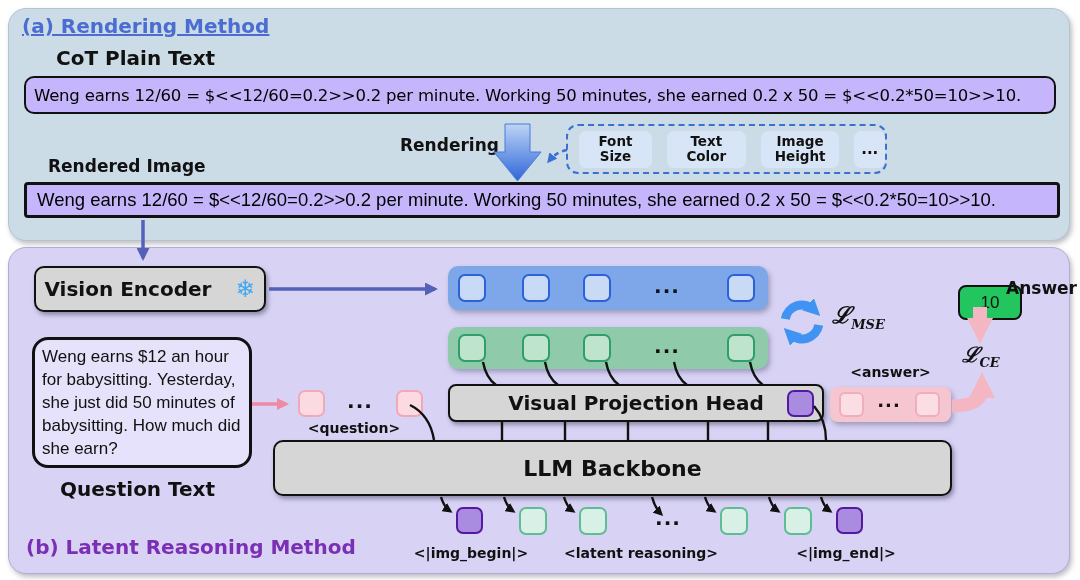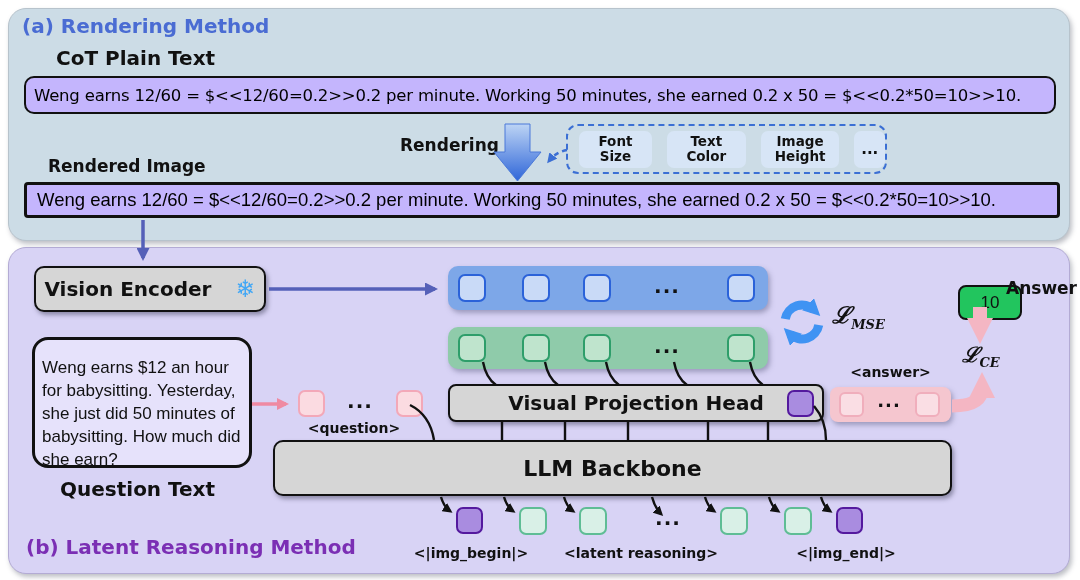--- a/index.html
+++ b/index.html
@@ -2,21 +2,21 @@
 <html><head>
 <meta charset="utf-8">
 <style>
   * { margin:0; padding:0; box-sizing:border-box; }
   body { background:#ffffff; font-family:"DejaVu Sans", sans-serif; }
   #canvas { position:relative; width:1080px; height:580px; background:#fff; overflow:hidden; }
   .panel { position:absolute; border-radius:18px; }
   #panel-a { left:8px; top:8px; width:1062px; height:233px; background:#ccdce6; border:1.5px solid #b7c3cc; box-shadow:2px 3px 5px rgba(90,95,110,.4); }
   #panel-b { left:8px; top:247px; width:1062px; height:327px; background:#d8d3f5; border:1.5px solid #b3abd4; box-shadow:2px 3px 5px rgba(90,95,110,.4); }
   .lbl { position:absolute; font-weight:bold; color:#111; }
-  #title-a { left:22px; top:14px; font-size:20px; color:#4a6cd3; }
+  #title-a { left:22px; top:14px; font-size:20px; color:#4a6cd3;text-decoration:underline; }
   #cot-label { left:56px; top:46px; font-size:20px; }
   .textbox { position:absolute; background:#c4b5fd; border:2.5px solid #111; display:flex; align-items:center; white-space:nowrap; overflow:hidden; }
   #cot-box { left:24px; top:76px; width:1032px; height:38px; border-radius:10px; padding:0 8px; font-size:16.5px; letter-spacing:-0.2px; }
   #rendering-label { left:400px; top:135px; width:88px; text-align:right; font-size:17px; }
   #dashed-box { position:absolute; left:566px; top:124px; width:321px; height:50px; border:2.5px dashed #3b6fd4; border-radius:12px; display:flex; align-items:center; padding-left:11px; gap:15px; }
   .chip { background:#d7e5f6; border-radius:7px; height:37px; display:flex; flex-direction:column; align-items:center; justify-content:center; font-weight:bold; font-size:13.5px; line-height:1.12; color:#111; }
   .chip.c1 { width:74px;align-items:center; } .chip.c2 { width:80px; } .chip.c3 { width:80px; }
   .chip.c4 { width:31px; font-size:15px; }
   #rendered-label { left:48px; top:156px; font-size:17px; }
   #rendered-box { left:24px; top:182px; width:1036px; height:36px; border-radius:4px; border-width:3px; padding:0 10px; font-family:"Liberation Sans", sans-serif; font-size:18.5px; }
@@ -32,21 +32,21 @@
   #answer-bar { left:830px; top:387px; width:121px; height:35px; background:#f5c6cf; border-radius:8px; }
   .sq { position:absolute; border-radius:7px; }
   .sq.vb { width:28px; height:28px; background:#c9daf7; border:2.5px solid #2b62d9; }
   .sq.gb { width:28px; height:28px; background:#bfe4cd; border:2.5px solid #2e9e6a; }
   .sq.pk { width:27px; height:27px; background:#fbdbe1; border:2.5px solid #f3a8b8; }
   .sq.pu { width:27px; height:27px; background:#a98ce0; border:2.5px solid #54199e; }
   .sq.mint { width:28px; height:28px; background:#d9f0e7; border:2.5px solid #5fbd95; }
   .sq.ans { width:25px; height:25px; background:#fadee4; border:2.5px solid #f0aebc; border-radius:6px; }
   .ell { position:absolute; font-weight:bold; color:#111; font-size:20px; text-align:center; letter-spacing:1px; }
   .tag { position:absolute; font-weight:bold; color:#111; font-size:14px; text-align:center; }
-  #question-box { position:absolute; left:32px; top:337px; width:220px; height:131px; background:#e6e2fb; border:3px solid #111; border-radius:16px; padding:16px 7px; font-family:"Liberation Sans", sans-serif; font-size:17px; line-height:23px; color:#111; }
+  #question-box { position:absolute; left:32px; top:337px; width:220px; height:131px; background:#e6e2fb; border:3px solid #111; border-radius:16px; padding:5px 7px; font-family:"Liberation Sans", sans-serif; font-size:17px; line-height:23px; color:#111; }
   #question-caption { left:60px; top:477px; width:160px; text-align:left; font-size:20px; }
   #answer-box { position:absolute; left:958px; top:269px; width:64px; height:35px; background:#22c55e; border:2.5px solid #111; border-radius:8px; display:flex; align-items:center; justify-content:center; font-family:"Liberation Sans", sans-serif; font-size:17px; color:#111;margin-top:16px; }
   #answer-caption { left:1006px; top:278px; font-size:17px; }
   .loss { position:absolute; font-family:"DejaVu Serif", serif; font-style:italic; font-weight:bold; color:#111; }
   .loss sub { font-size:13px; }
   #loss-mse { left:832px; top:298px; font-size:23px; }
   #loss-ce { left:962px; top:340px; font-size:21px; }
   svg.overlay { position:absolute; left:0; top:0; pointer-events:none; }
 </style>
 </head>

